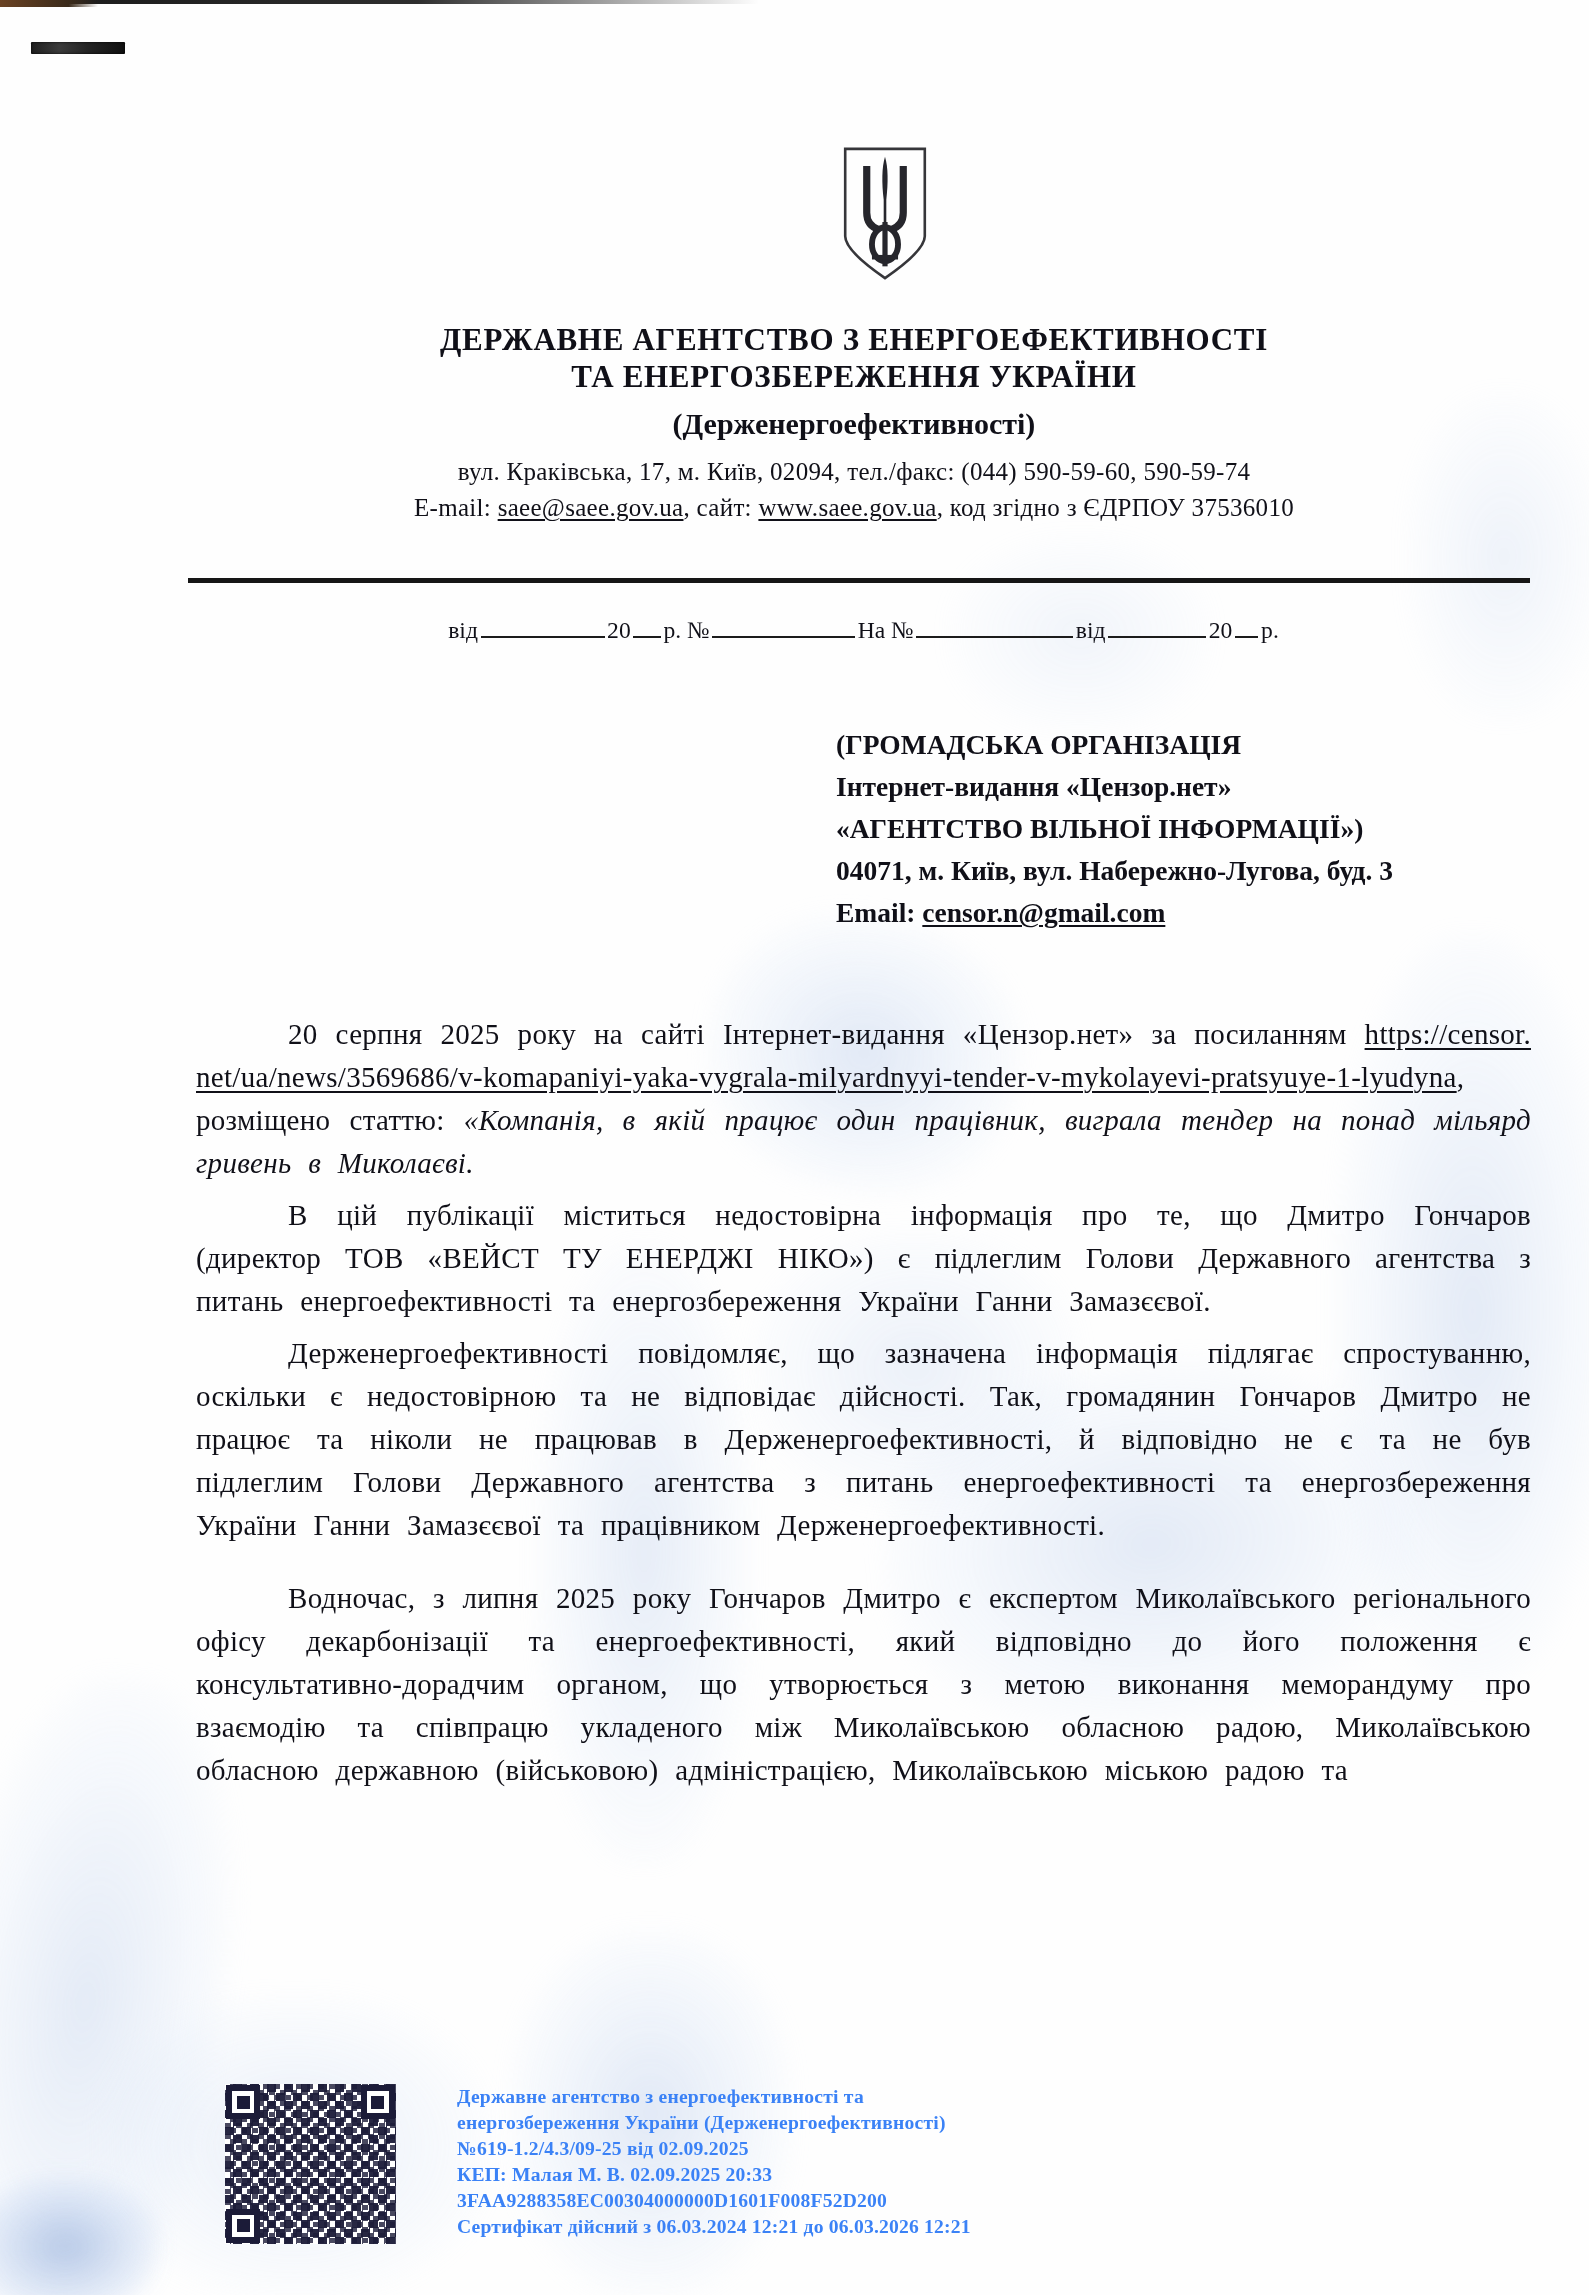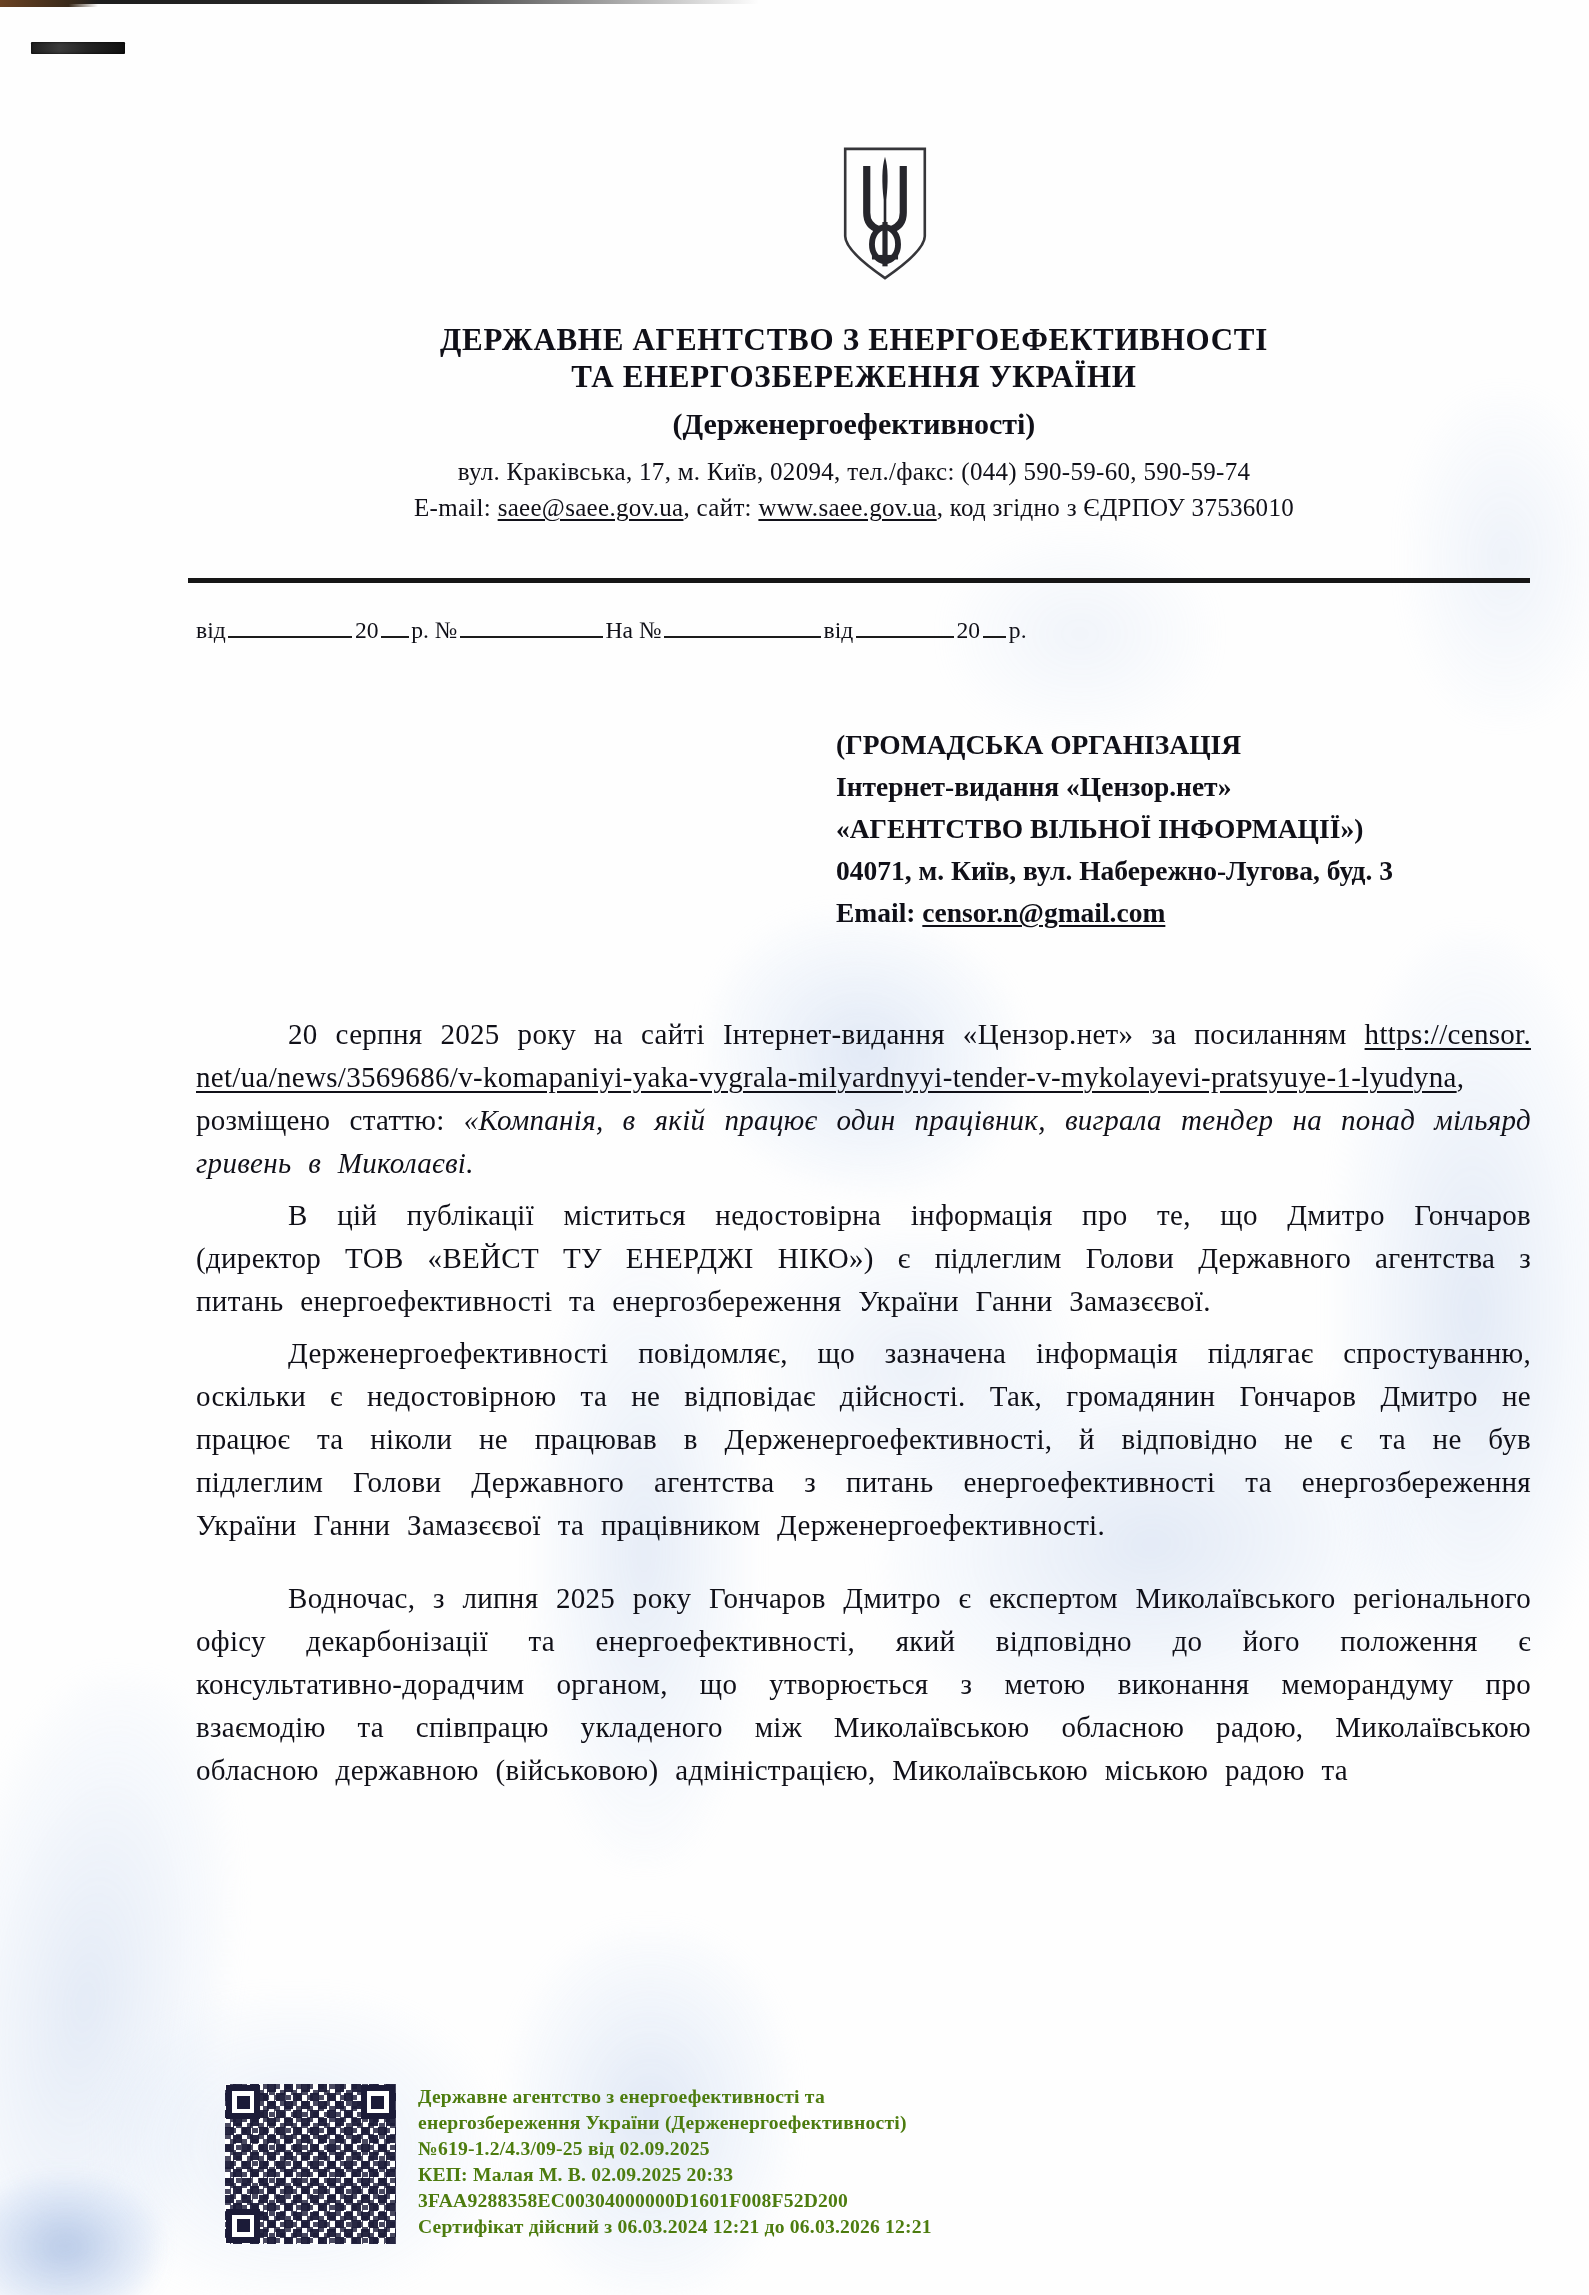--- a/index.html
+++ b/index.html
@@ -49,21 +49,21 @@
   .agency-line{font-weight:bold;font-size:31px;letter-spacing:0.7px;}
   .agency-short{font-weight:bold;font-size:30px;margin-top:10.5px;text-align:center;}
   .address-line{font-size:25px;margin-top:16px;letter-spacing:0.3px;}
   .contacts-line{font-size:25px;margin-top:6.5px;letter-spacing:0.3px;}
   .ulink{text-decoration:underline;text-underline-offset:3.3px;text-decoration-thickness:2px;color:inherit;}
   
   .rule{position:absolute;top:578px;left:188px;width:1342px;height:4.6px;background:#161616;}
   
   .ref-row{
     position:absolute;top:614px;left:196px;width:1335px;
-    display:flex;justify-content:flex-start;font-size:23.6px;
+    display:flex;justify-content:center;font-size:23.6px;
   }
   .ref-group{white-space:nowrap;}
   .blank{
     display:inline-block;height:0.95em;vertical-align:baseline;
     border-bottom:2px solid #1c1c1c;margin:0 2.6px;
   }
   
   .recipient{
     position:absolute;top:724px;left:836px;width:700px;
     font-weight:bold;font-size:27.5px;line-height:42px;
@@ -91,21 +91,21 @@
       repeating-conic-gradient(rgba(27,27,56,.8) 0% 25%, rgba(255,255,255,0) 0% 50%);
     background-size:17px 17px,11px 11px;
   }
   .finder{position:absolute;width:34px;height:34px;border:6.5px solid #1b1b38;background:#fff;box-sizing:border-box;}
   .finder::after{content:"";position:absolute;inset:4.6px;background:#1b1b38;}
   .finder.tl{top:1.3px;left:1.3px;}
   .finder.tr{top:1.3px;right:1.3px;}
   .finder.bl{bottom:1.3px;left:1.3px;}
   .stamp-text{
     font-weight:bold;font-size:19.6px;line-height:26px;
-    color:#4d7c0f;width:994px;letter-spacing:0.2px;
+    color:#3b82f6;width:994px;letter-spacing:0.2px;margin-left:39px;
   }
   .stamp-text div{white-space:nowrap;}
 </style>
 </head>
 <body>
 
 <div class="page">
 
   <div class="top-edge"></div>
   <div class="corner-chip"></div>

